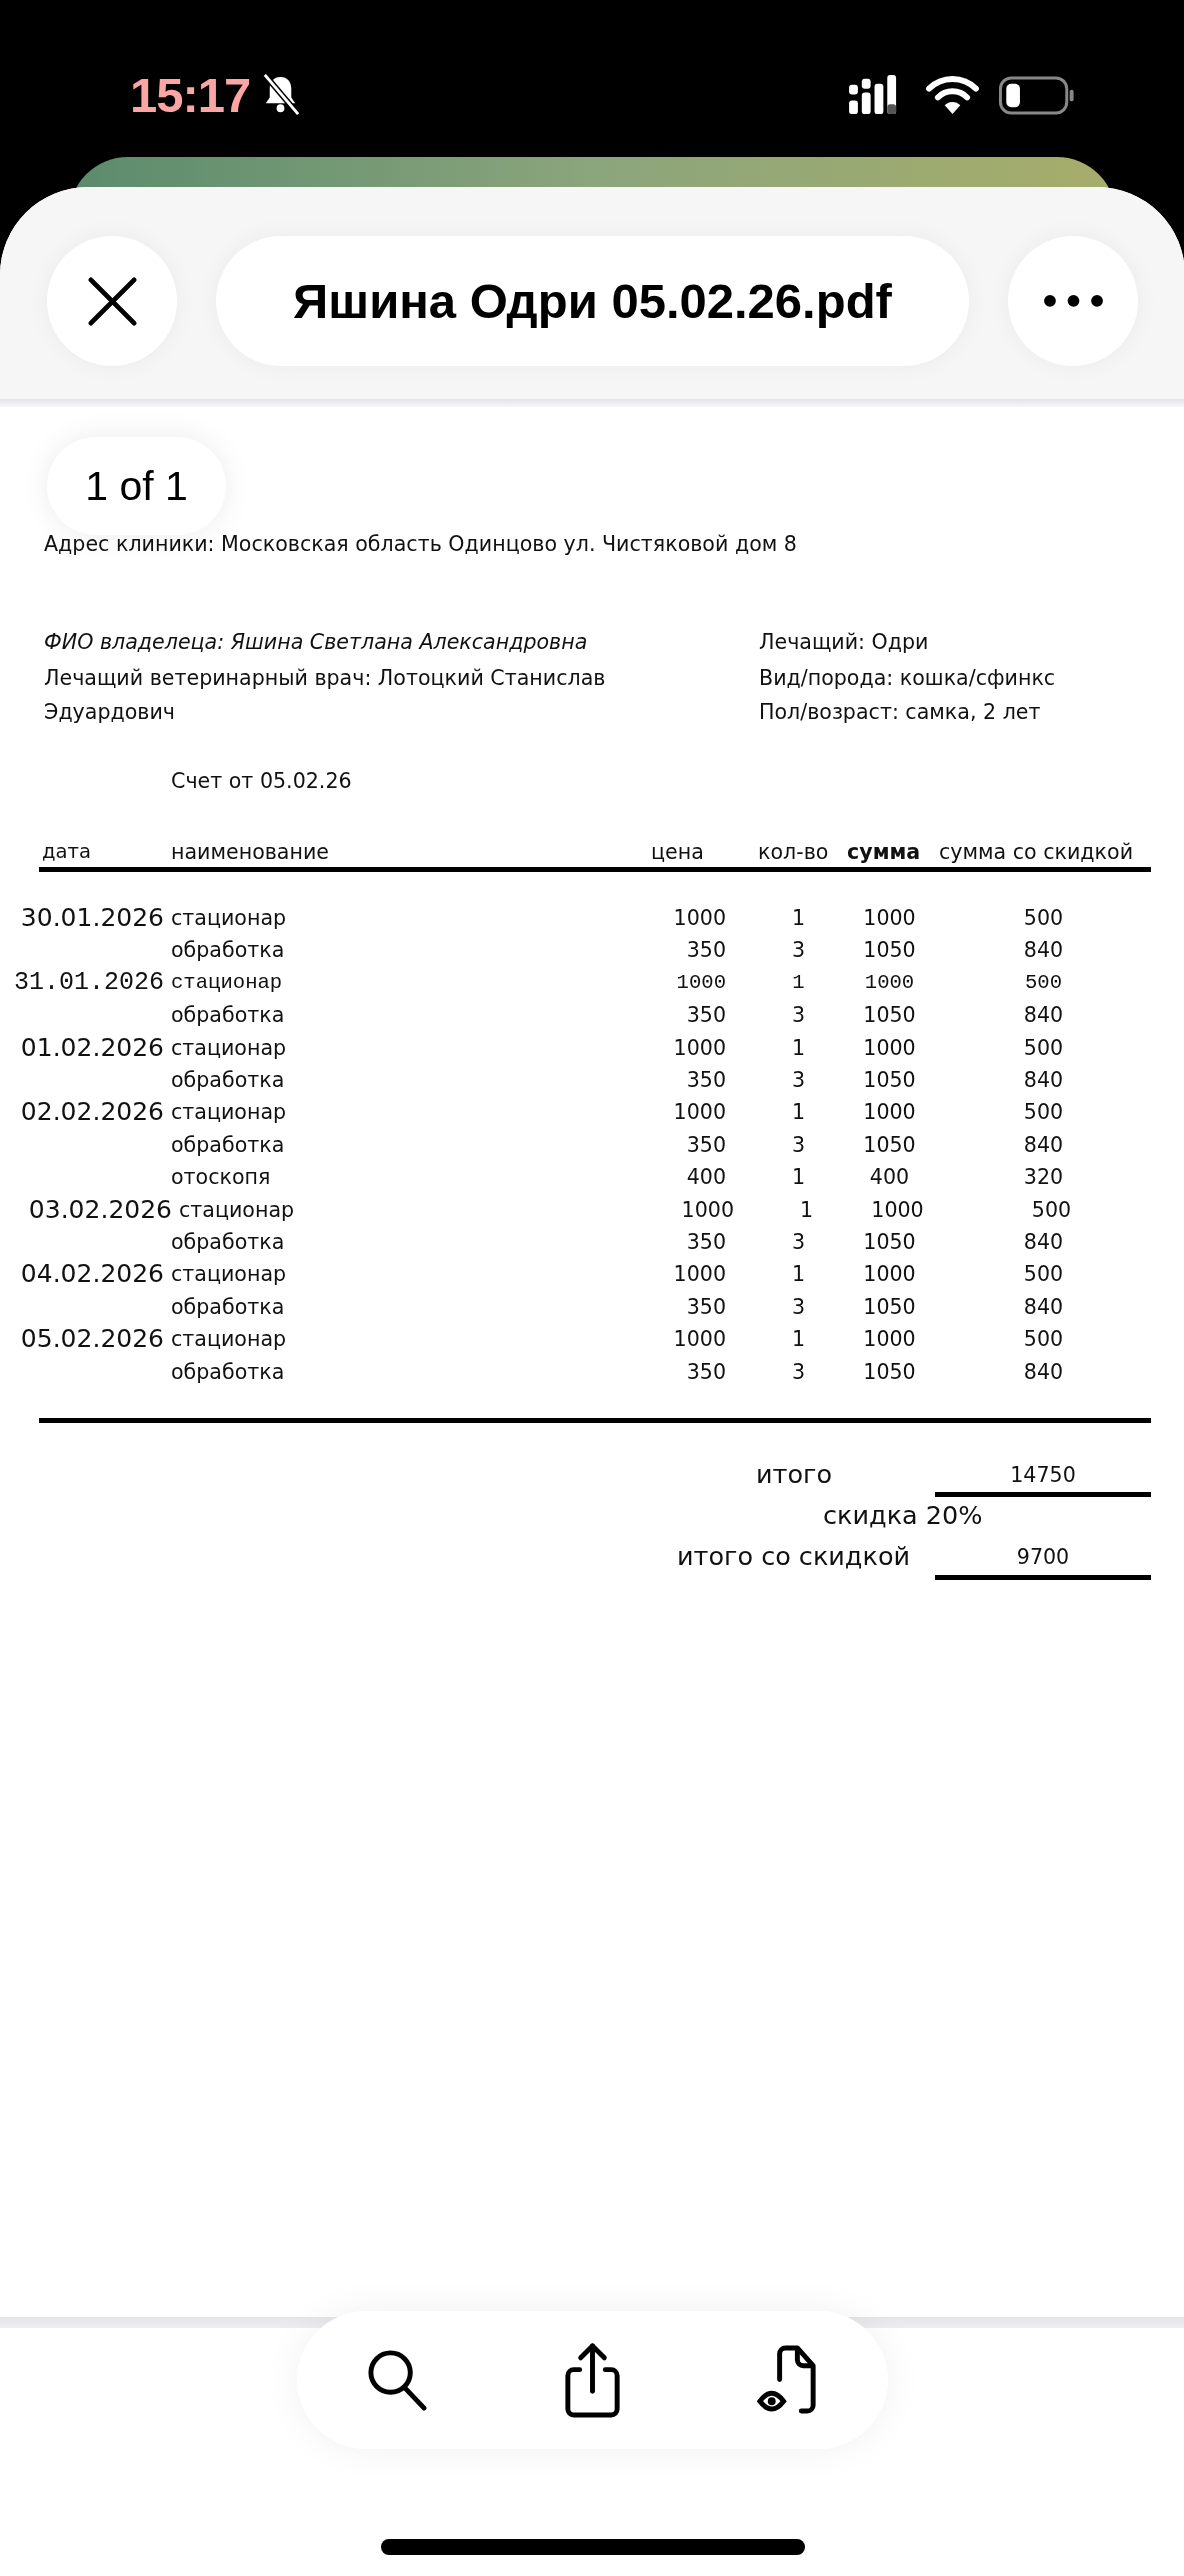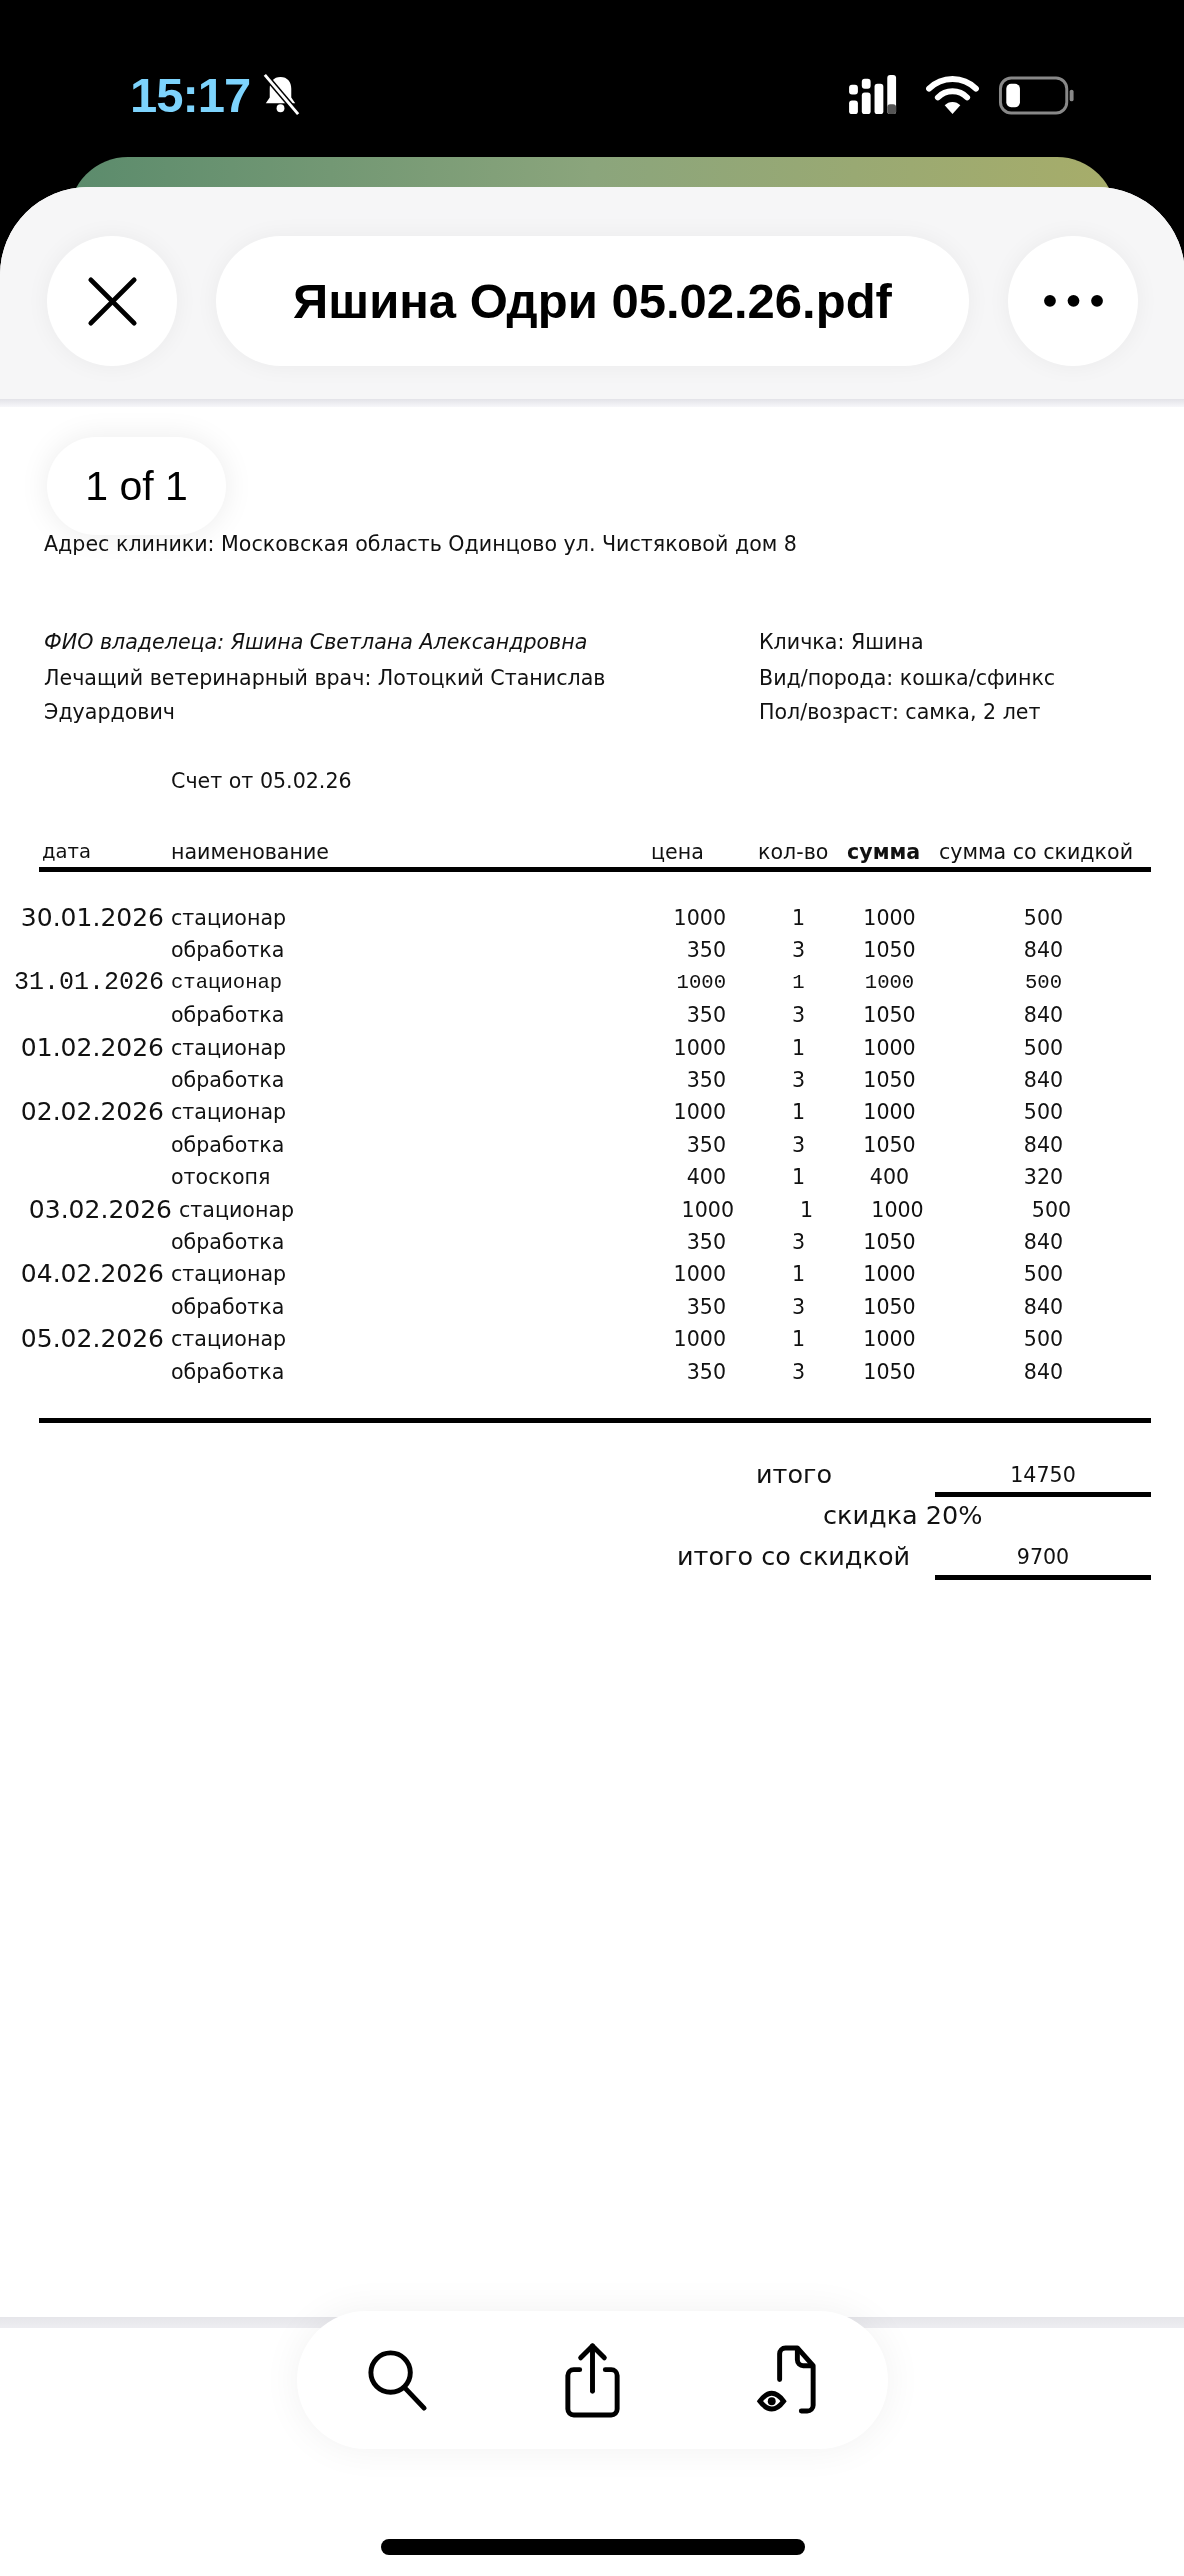--- a/index.html
+++ b/index.html
@@ -1,18 +1,18 @@
 <!DOCTYPE html>
 <html><head>
 <meta charset="utf-8">
 <style>
   * { box-sizing: border-box; margin: 0; padding: 0; }
   html, body { width: 1185px; height: 2576px; background: #000; overflow: hidden; }
   body { position: relative; font-family: "Liberation Sans", sans-serif; }
-  .statusbar { position: absolute; left: 0; top: 0; width: 1185px; height: 177px; background: #000; color: #7dd3fc; }
+  .statusbar { position: absolute; left: 0; top: 0; width: 1185px; height: 177px; background: #000; color: #fca5a5; }
   .time { position: absolute; left: 130px; top: 67px; font-size: 49px; font-weight: bold; letter-spacing: -1px; }
   .bell { position: absolute; left: 257px; top: 71px; width: 47px; height: 47px; }
   .sig { position: absolute; left: 847px; top: 71px; width: 59px; height: 47px; }
   .wifi { position: absolute; left: 925px; top: 73px; width: 55px; height: 43px; }
   .batt { position: absolute; left: 998px; top: 76px; width: 79px; height: 39px; }
   .bgcard { position: absolute; left: 69px; top: 157px; width: 1047px; height: 118px; border-radius: 59px 59px 0 0;
             background: linear-gradient(90deg, #5b8b6c, #8ba57c 50%, #a7ad6a); }
   .sheet { position: absolute; left: 0; top: 187px; width: 1185px; height: 2389px; background: #fff; border-radius: 88px 88px 0 0; }
   .topbar { position: absolute; left: 0; top: 187px; width: 1185px; height: 216px; background: #f6f6f7; border-radius: 88px 88px 0 0; }
   .topbar-sep { position: absolute; left: 0; top: 399px; width: 1185px; height: 7.9px; background: linear-gradient(#e3e3e8, #f7f7fa); }
@@ -96,21 +96,21 @@
   </svg>
 </div>
 <div class="topbar-sep"></div>
 
 <div class="page"></div>
 
 <div class="doc" style="left:44px; top:532px;">Адрес клиники: Московская область Одинцово ул. Чистяковой дом 8</div>
 <div class="doc" style="left:44px; top:630px;font-style:italic;">ФИО владелеца: Яшина Светлана Александровна</div>
 <div class="doc" style="left:44px; top:666px;">Лечащий ветеринарный врач: Лотоцкий Станислав</div>
 <div class="doc" style="left:44px; top:700px;">Эдуардович</div>
-<div class="doc" style="left:759px; top:630px;">Кличка: Яшина</div>
+<div class="doc" style="left:759px; top:630px;">Лечащий: Одри</div>
 <div class="doc" style="left:759px; top:666px;">Вид/порода: кошка/сфинкс</div>
 <div class="doc" style="left:759px; top:700px;">Пол/возраст: самка, 2 лет</div>
 <div class="doc" style="left:171px; top:769px;">Счет от 05.02.26</div>
 
 <div class="row" style="top:840px;">
   <span style="left:42px; font-size:19.6px;">дата</span>
   <span style="left:171px;">наименование</span>
   <span style="left:651px;">цена</span>
   <span style="left:758px;">кол-во</span>
   <span style="left:847px;font-weight:bold;">сумма</span>

